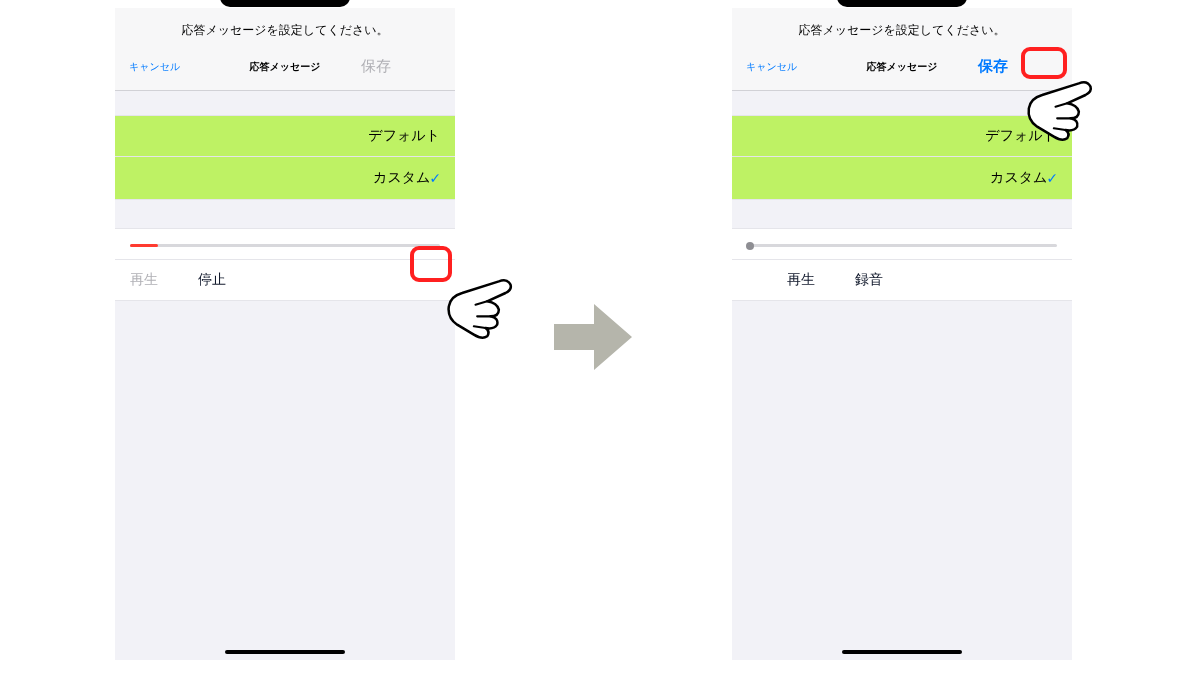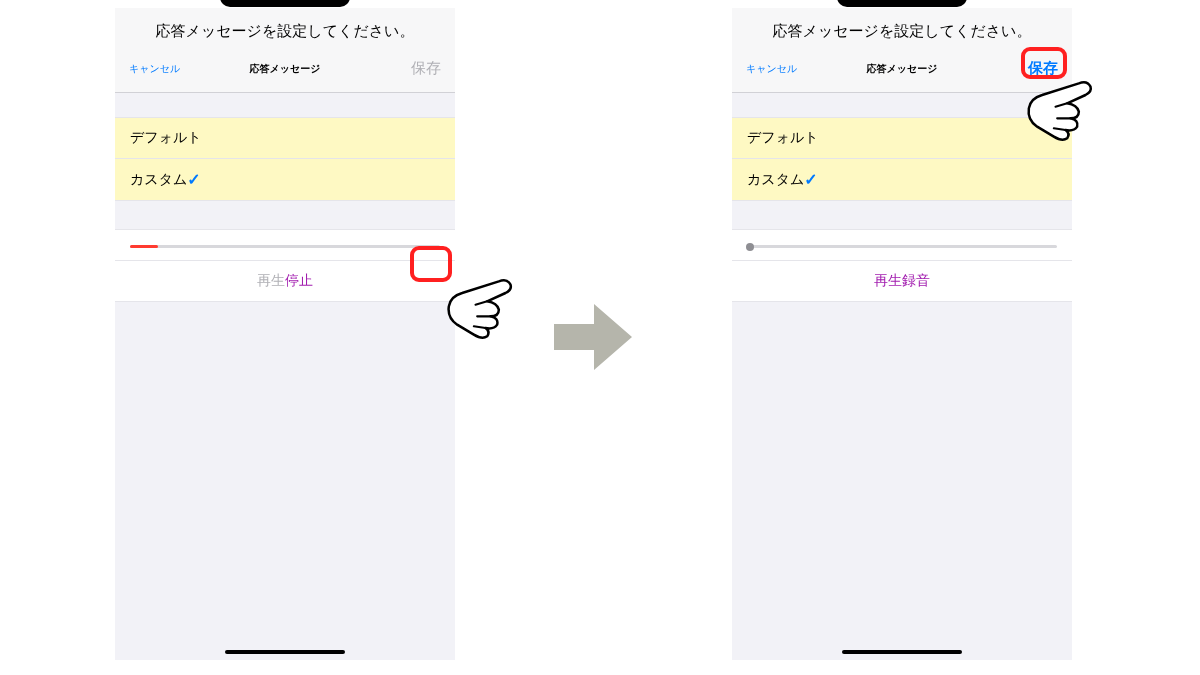--- a/index.html
+++ b/index.html
@@ -38,21 +38,21 @@
       top: -3px;
     }
 
     .modal-header {
       background: #f7f7f8;
       padding-top: 8px;
       border-bottom: 0.5px solid #d1d1d6;
     }
     .instruction {
       text-align: center;
-      font-size: 15px;
+      font-size: 12px;
       color: #000;
       padding: 6px 0 10px;
     }
     .nav-row {
       display: flex;
       align-items: center;
       justify-content: space-between;
       padding: 8px 14px 14px;
     }
     .nav-cancel {
@@ -64,36 +64,36 @@
     .nav-title {
       font-size: 10px;
       font-weight: 700;
       color: #000;
       flex: 1;
       text-align: center;
     }
     .nav-save {
       font-size: 15px;
       width: 80px;
-      text-align: right;
       position: relative;
     }
     .nav-save.disabled { color: #b0b0b5; }
     .nav-save.enabled { color: #007aff; font-weight: 600; }
 
     .list { margin-top: 24px; }
     .row {
-      background: #fef9c3;
+      background: #bef264;
       padding: 11px 15px;
       font-size: 14px;
       color: #000;
       display: flex;
-      justify-content: flex-start;
+      justify-content: flex-end;
       align-items: center;
       border-bottom: 0.5px solid #e5e5ea;
+      font-family: Liberation Mono, monospace;
     }
     .row:first-child { border-top: 0.5px solid #e5e5ea; }
     .check { color: #007aff; font-size: 16px; font-weight: 700; }
 
     .slider-section {
       background: #fff;
       margin-top: 28px;
       padding: 15px 15px 12px;
       border-top: 0.5px solid #e5e5ea;
       border-bottom: 0.5px solid #e5e5ea;
@@ -115,27 +115,27 @@
       position: absolute;
       width: 8px; height: 8px;
       background: #8e8e93;
       border-radius: 50%;
       top: -2.5px;
       left: -1px;
     }
     .controls-row {
       background: #fff;
       display: flex;
-      justify-content: center;
+      justify-content: flex-start;
       padding: 11px 15px;
       font-size: 14px;
       border-bottom: 0.5px solid #e5e5ea;
     }
     .ctrl-disabled { color: #b0b0b5; }
-    .ctrl-enabled { color: #a21caf; }
+    .ctrl-enabled { color: #0f172a; margin-left: 40px; }
 
     .highlight-box {
       position: absolute;
       border: 4px solid #ff2020;
       border-radius: 9px;
       background: transparent;
       pointer-events: none;
     }
 
     .hand {

